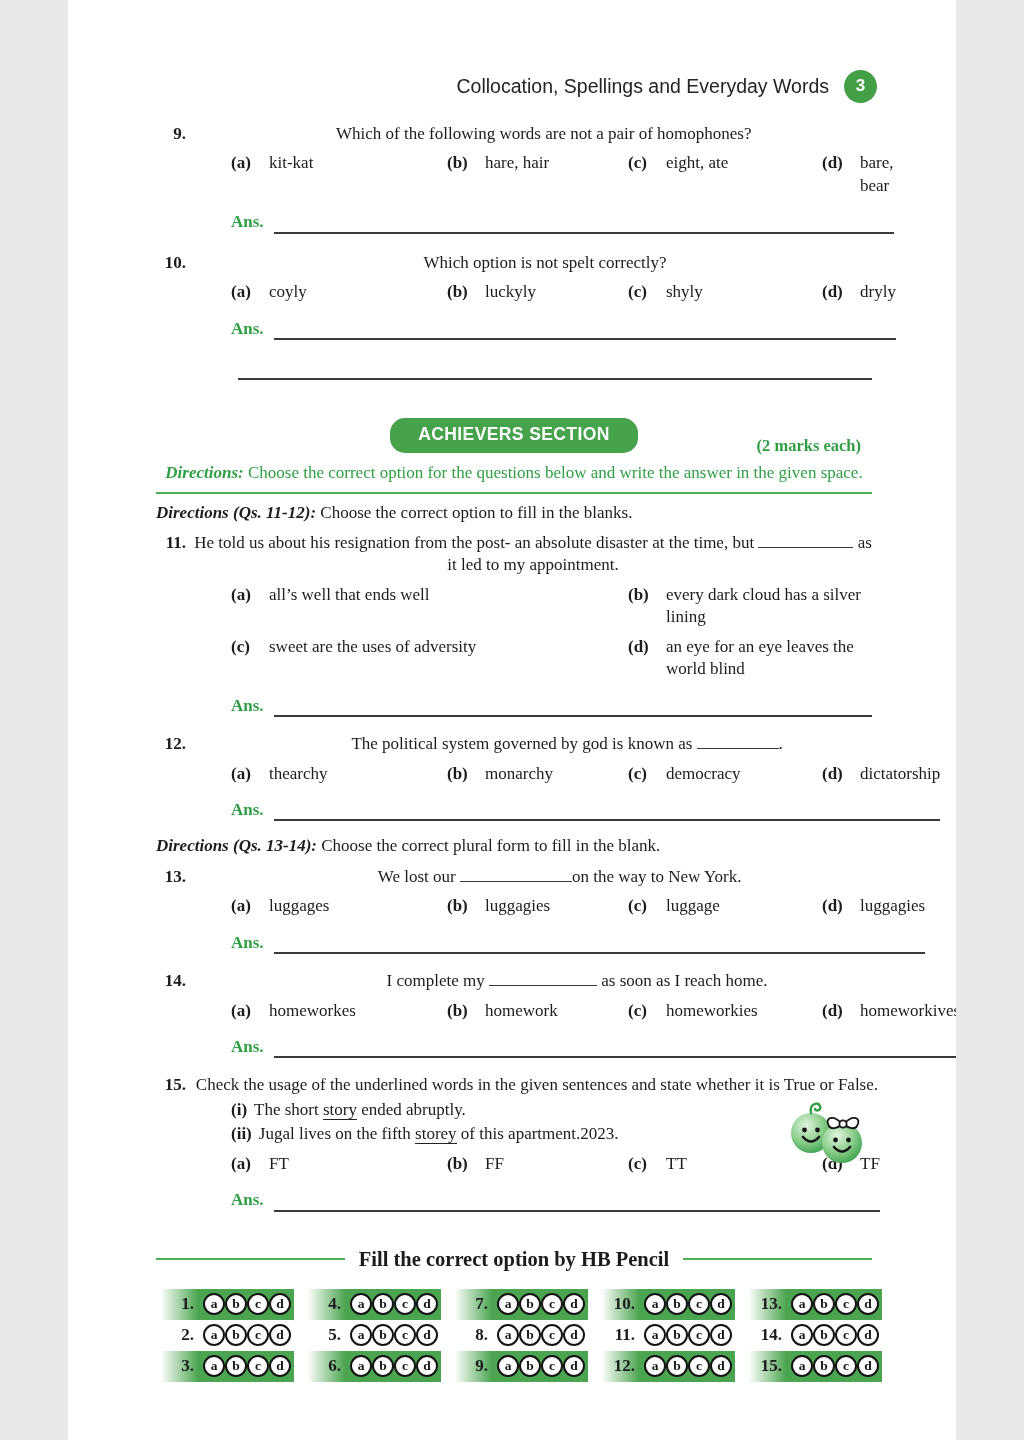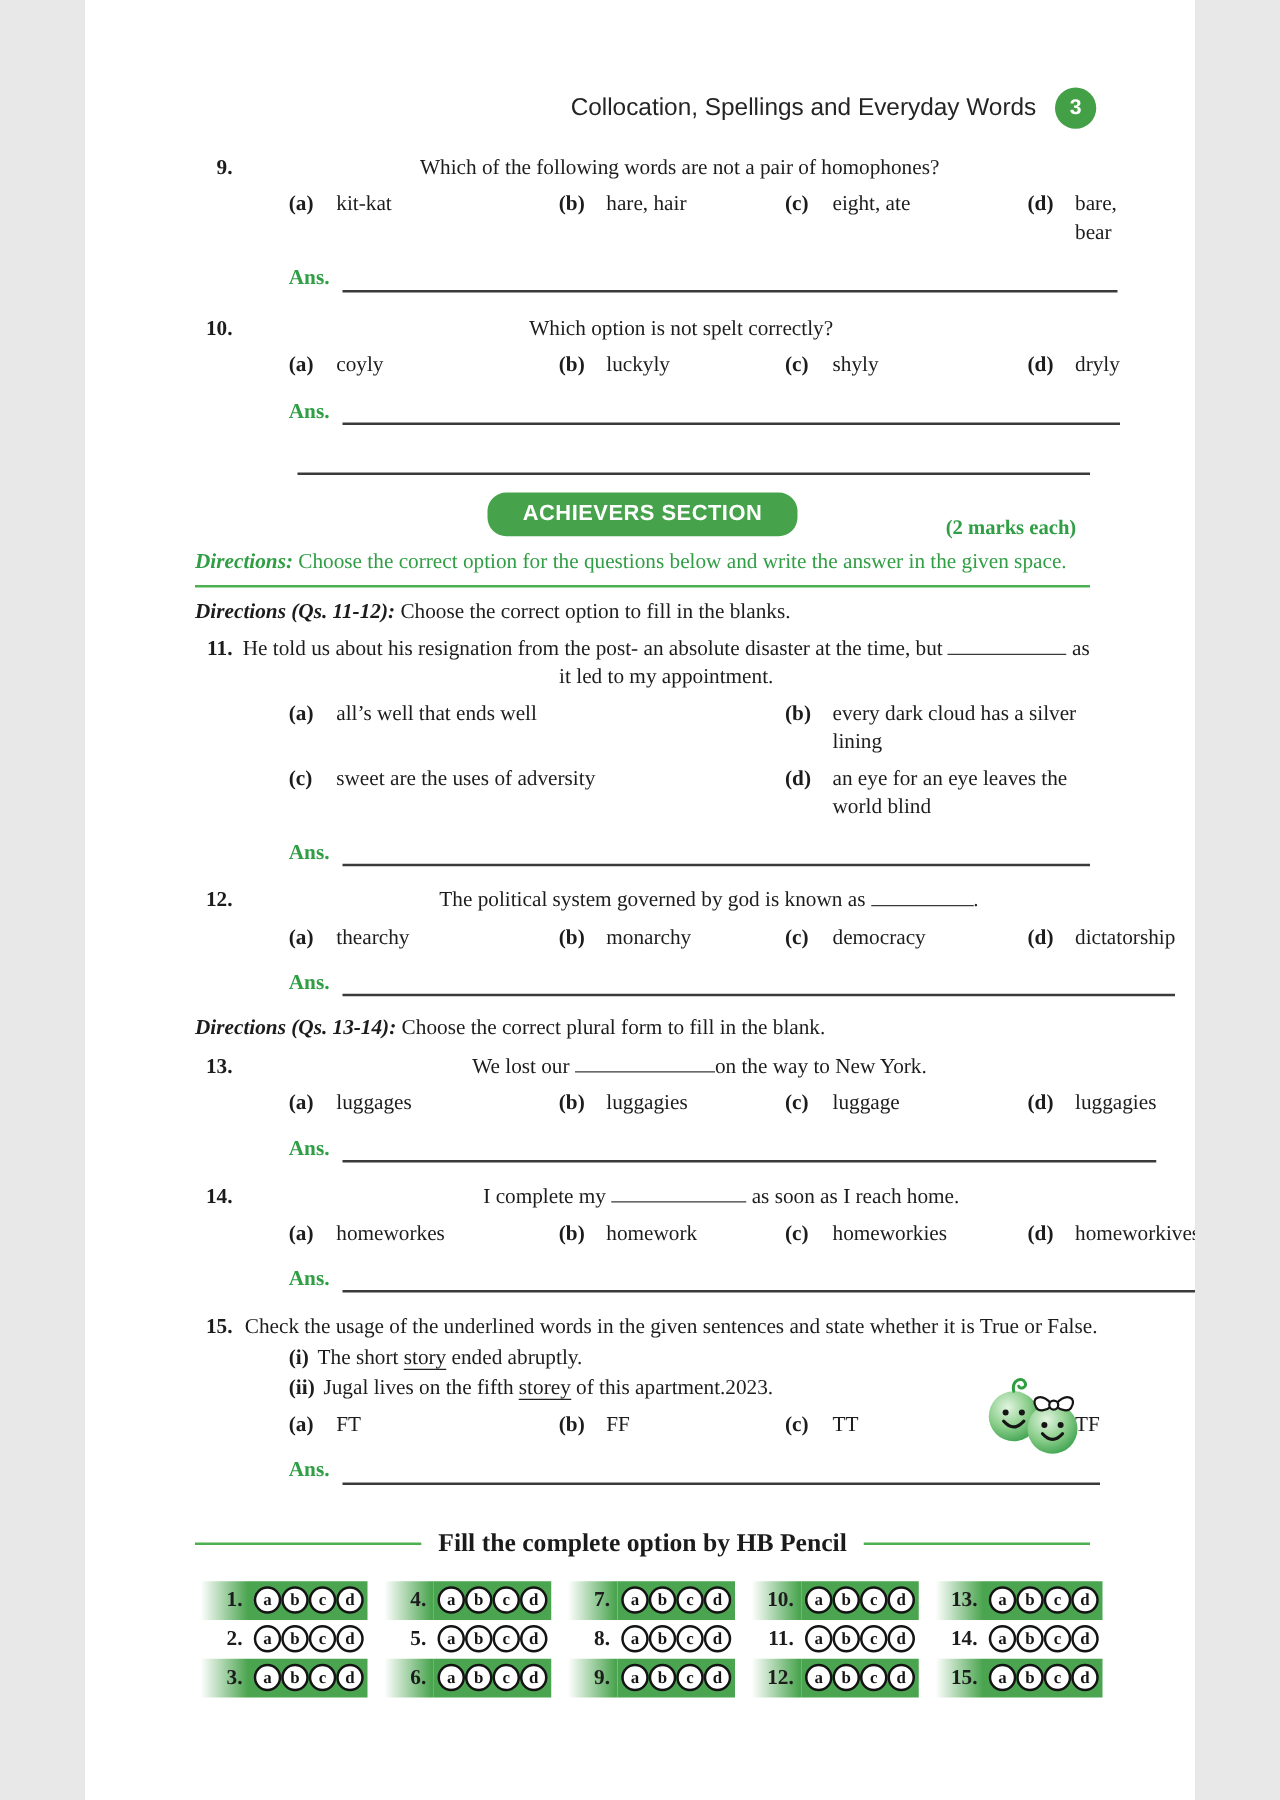--- a/index.html
+++ b/index.html
@@ -41,25 +41,25 @@
   .ans-label{color:var(--green-text);font-weight:bold;flex-shrink:0;}
   .ans-line{flex:1;border-bottom:2px solid #3a3a3a;margin-left:10px;height:0.95em;}
   .blank{display:inline-block;border-bottom:1.5px solid #3a3a3a;height:0.9em;vertical-align:baseline;}
   .w82{width:82px;} .w95{width:95px;} .w108{width:108px;} .w112{width:112px;}
   .cont-line{margin:32px 0 0 82px;border-bottom:2px solid #3a3a3a;height:0;}
   .subitem{margin:2px 0 0 37px;}
   .sublabel{font-weight:bold;margin-right:7px;}
   .u{border-bottom:1.5px solid #222;padding-bottom:0px;}
 
   
-  .achievers{position:relative;margin:14px 0 6px;display:flex;justify-content:center;}
+  .achievers{position:relative;margin:38px 0 6px;display:flex;justify-content:center;}
   .banner{background:var(--green-banner);color:#fff;font-family:"Liberation Sans",sans-serif;
     font-weight:bold;font-size:17.5px;letter-spacing:.4px;padding:5px 28px 7px;border-radius:15px;}
   .marks{position:absolute;right:11px;bottom:-4px;color:var(--green-text);font-weight:bold;font-size:16.5px;}
-  .dir-green{color:var(--green-text);margin-top:9px;}
+  .dir-green{color:var(--green-text);margin-top:9px;text-align:center;}
   .dir-label{font-weight:bold;font-style:italic;}
   .green-rule{border:none;border-top:2px solid var(--green-rule);margin:7px 0 6px;}
   .dir-black{margin:8px 0 0;}
   .dir-black .dir-label{color:var(--ink);}
 
   
   .fill-title{display:flex;align-items:center;gap:14px;margin:28px 0 16px;}
   .hline{flex:1;height:2px;background:var(--green-rule);}
   .fill-title h2{margin:0;font-size:20.5px;font-weight:bold;color:#1b1b1b;}
 
@@ -325,21 +325,21 @@
           </div>
         <div class="ans">
           <span class="ans-label">Ans.</span>
           <span class="ans-line"></span>
         </div>
       </div>
     </div>
 
     <div class="fill-title">
       <span class="hline"></span>
-      <h2>Fill the complete option by HB Pencil</h2>
+      <h2>Fill the correct option by HB Pencil</h2>
       <span class="hline"></span>
     </div>
 
     <div class="omr">
         <div class="omr-group">
           <div class="omr-row green">
             <span class="omr-num">1.</span>
             <span class="omr-bubbles">
               <span class="bubble">a</span>
               <span class="bubble">b</span>

